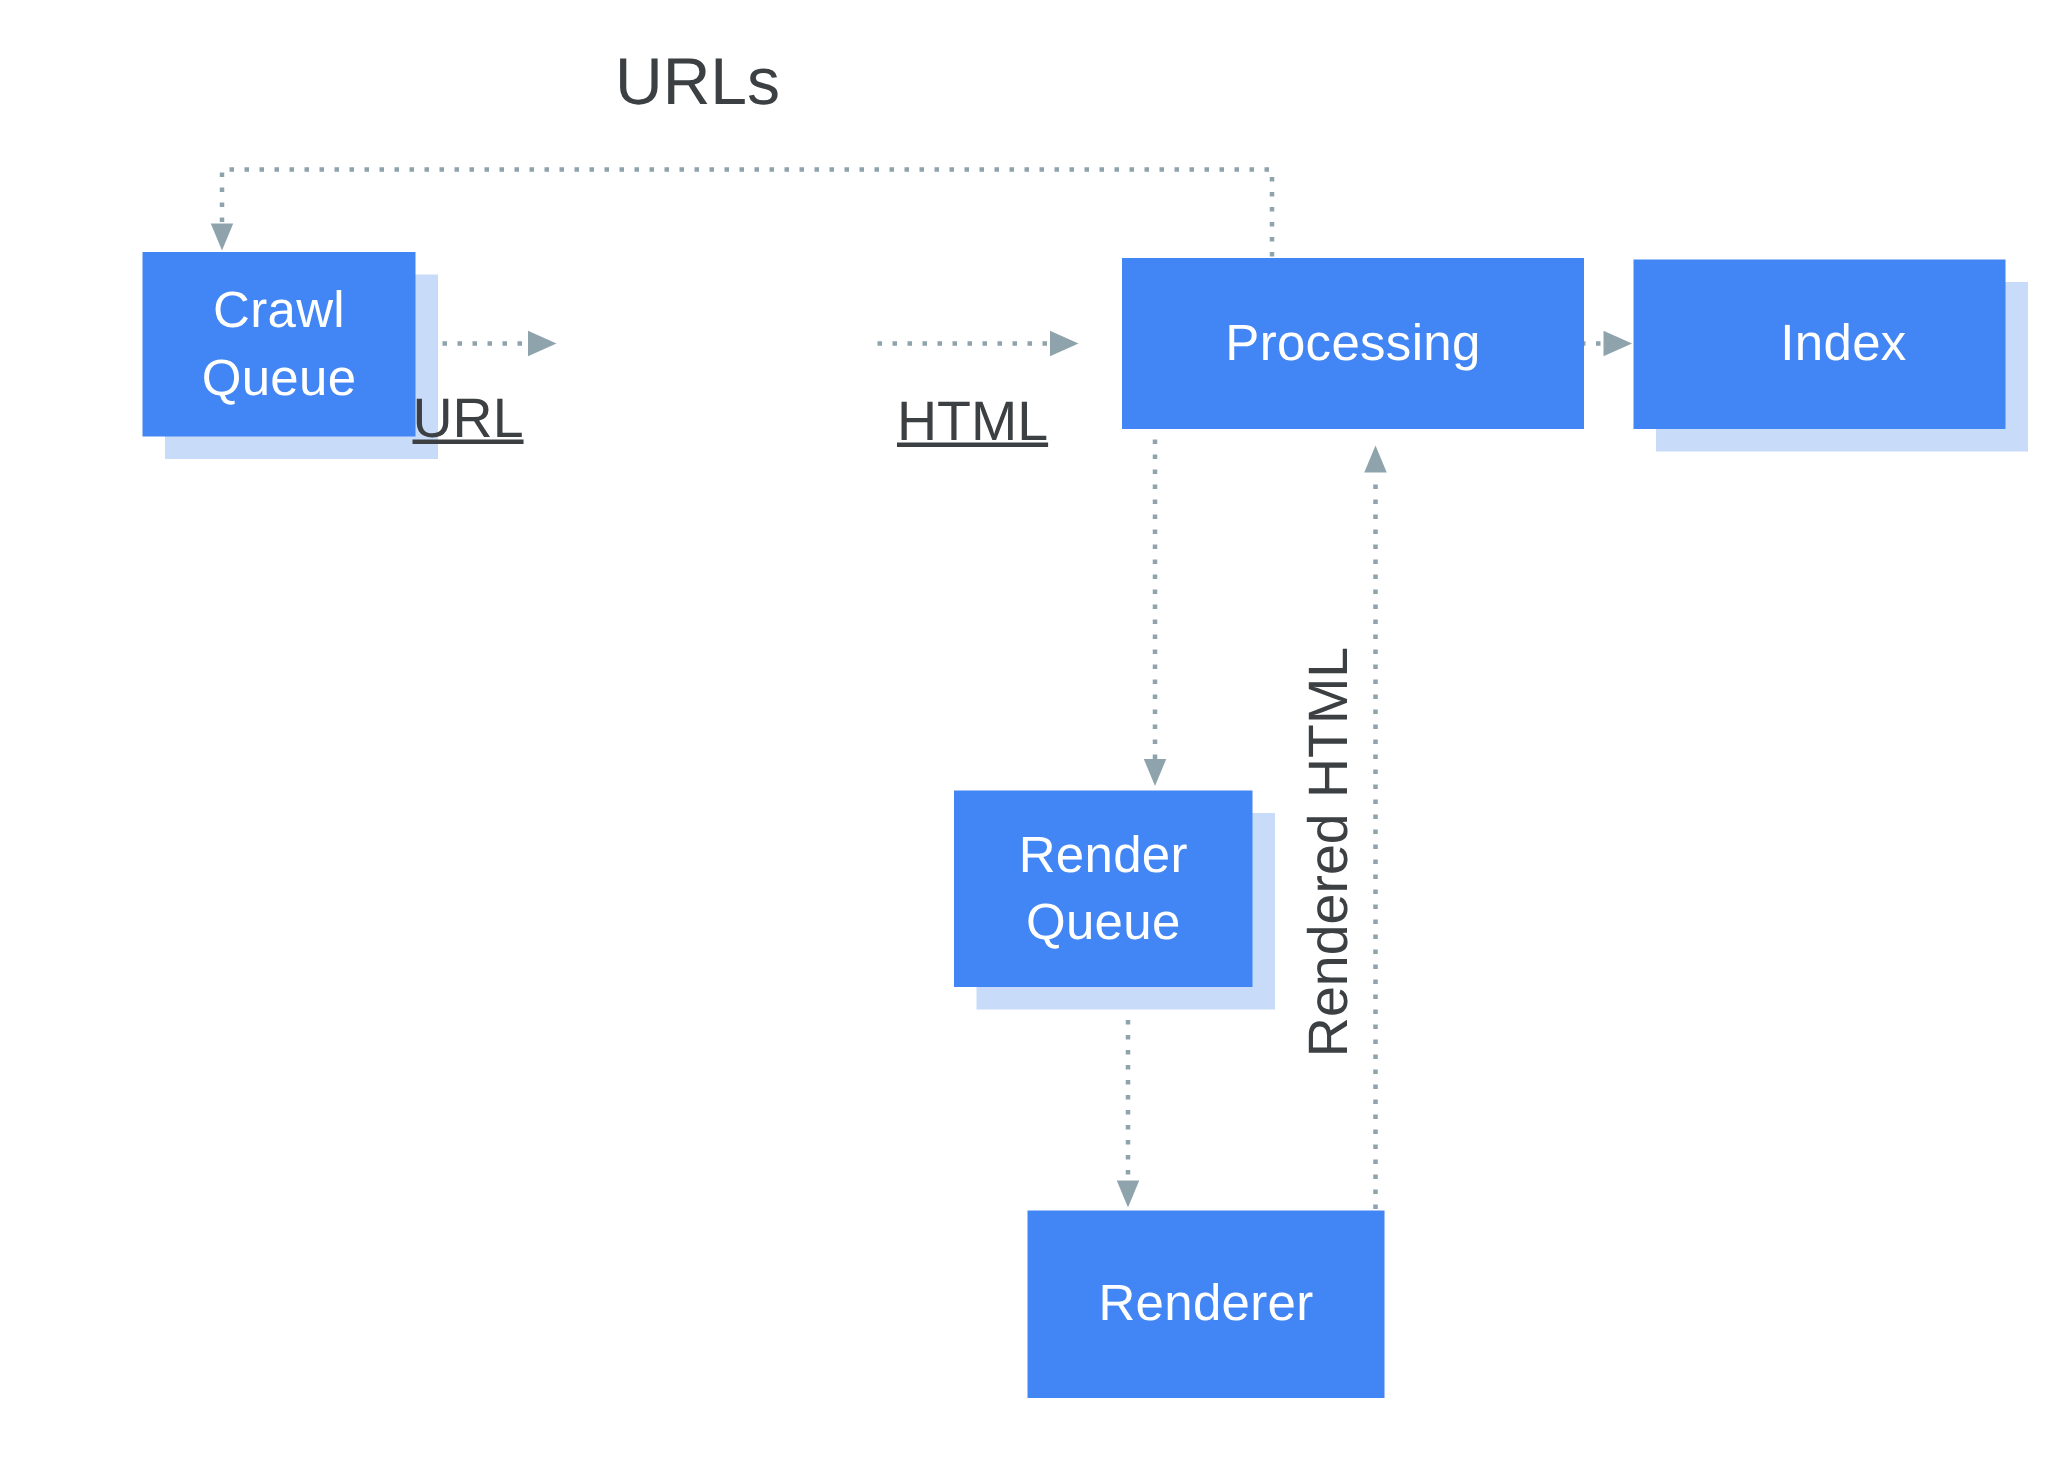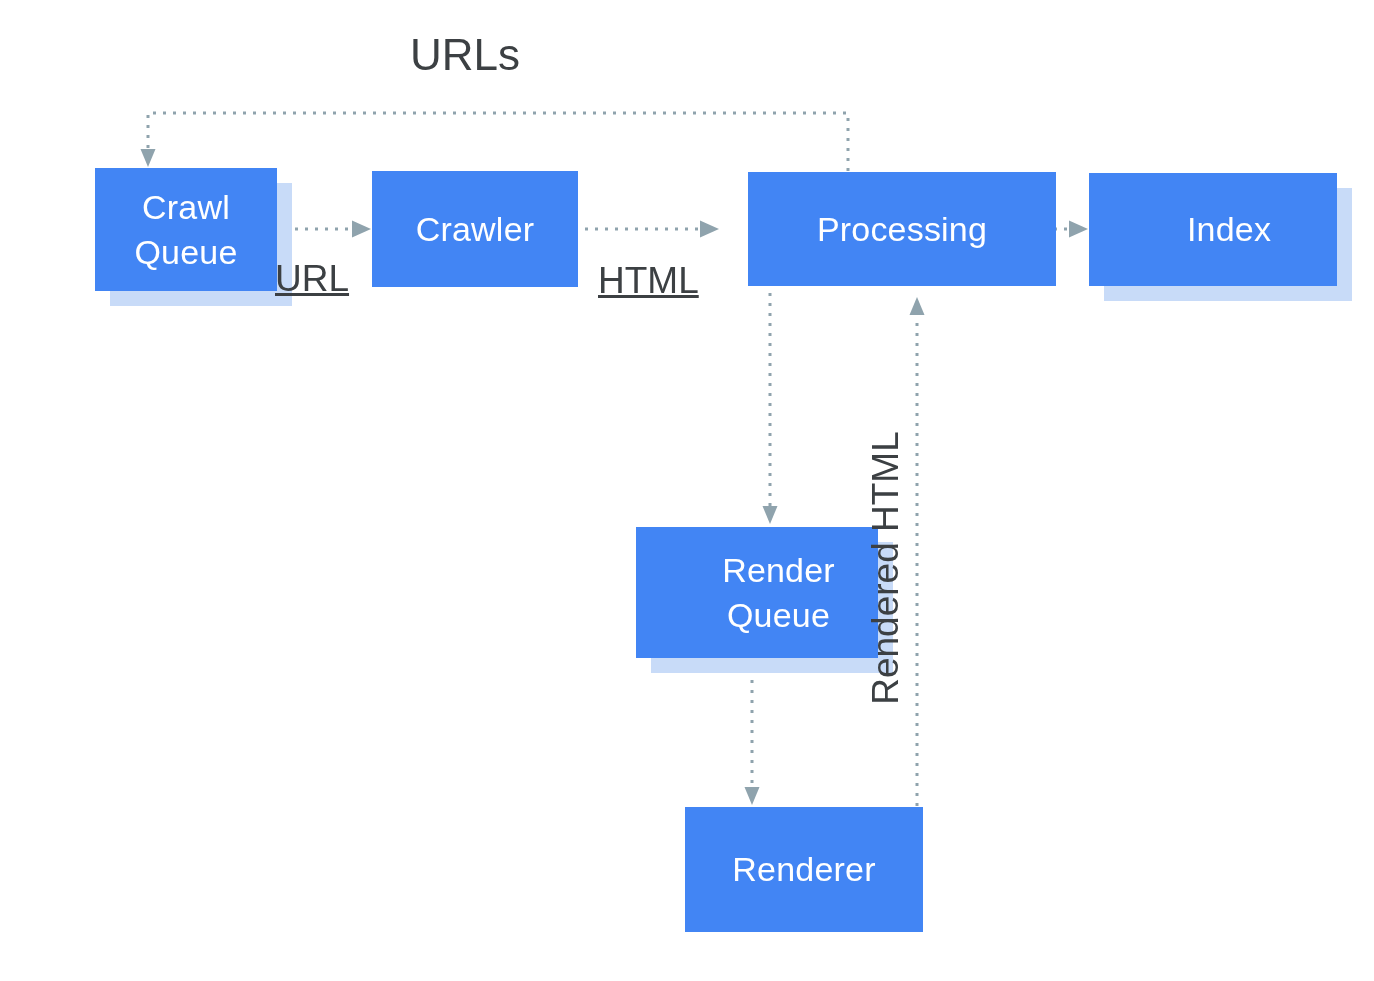--- a/index.html
+++ b/index.html
@@ -37,21 +37,21 @@
     white-space: pre-line;
     letter-spacing: 0.2px;
   }
   .node.store {
     box-shadow: 15px 15px 0 0 #c8dbf8;
   }
   .n-crawl-queue  { left: 51px;   top: 168px; width: 182px; height: 123px; margin-left: 44px; }
   .n-crawler      { left: 372px;  top: 171px; width: 206px; height: 116px; }
   .n-processing   { left: 748px;  top: 172px; width: 308px; height: 114px; }
   .n-index        { left: 1089px; top: 173px; width: 216px; height: 113px; padding-left: 32px; }
-  .n-render-queue { left: 636px;  top: 527px; width: 199px; height: 131px; padding-left: 43px; }
+  .n-render-queue { left: 636px;  top: 527px; width: 199px; height: 131px; }
   .n-renderer     { left: 685px;  top: 807px; width: 238px; height: 125px; text-align: right; }
   .edge-label {
     position: absolute;
     color: #3c4043;
     font-size: 37px;
     white-space: nowrap;
   }
   .l-urls {
     left: 390px;
     top: 30px;
@@ -97,23 +97,20 @@
       <path d="M752 805 L744.5 787 L759.5 787 Z"></path>
       <path d="M917 297 L909.5 315 L924.5 315 Z"></path>
     </g>
   </svg>
 
   <div class="node store n-crawl-queue">
     <span>Crawl
 Queue</span>
   </div>
 
-  <div class="node n-crawler">
-    <span>Crawler</span>
-  </div>
 
   <div class="node n-processing">
     <span>Processing</span>
   </div>
 
   <div class="node store n-index">
     <span>Index</span>
   </div>
 
   <div class="node store n-render-queue">

